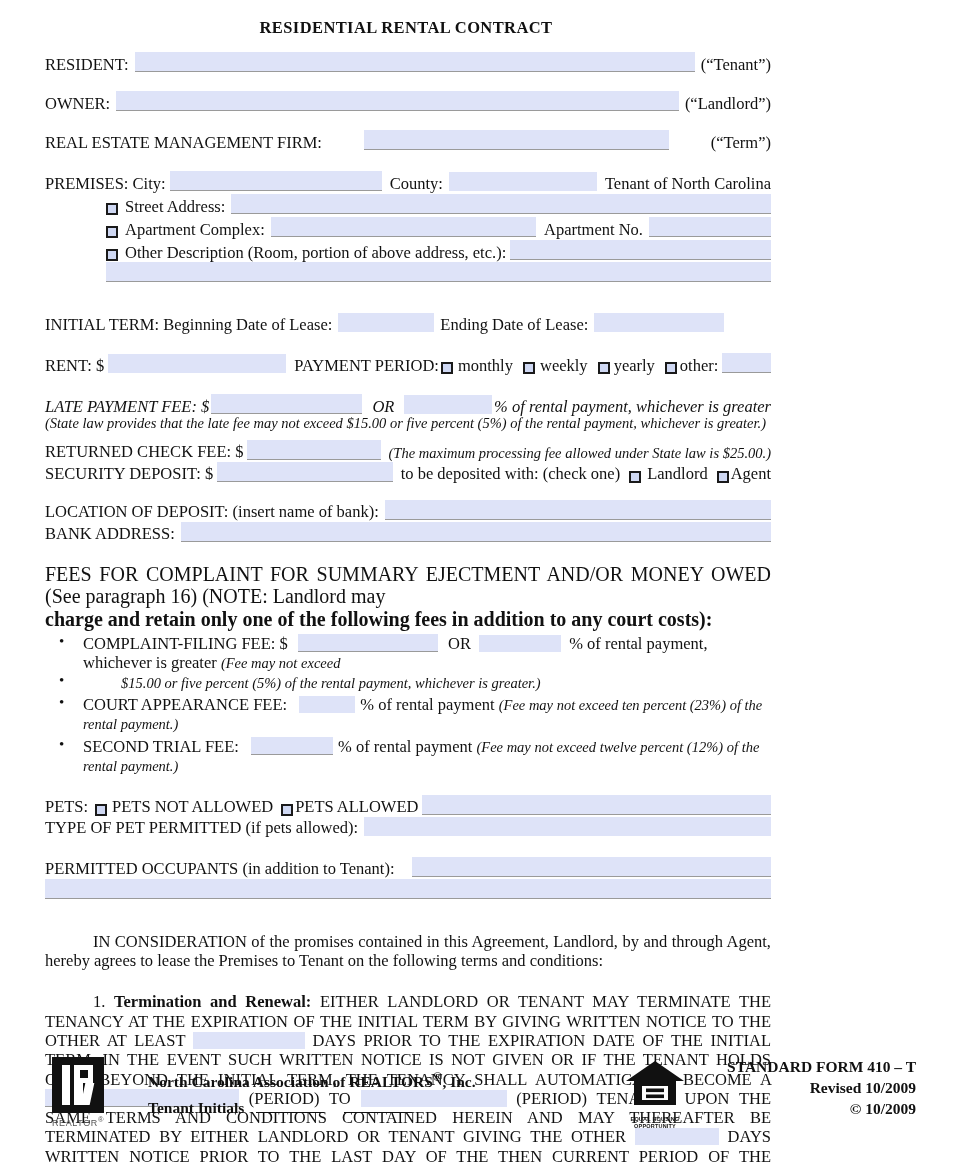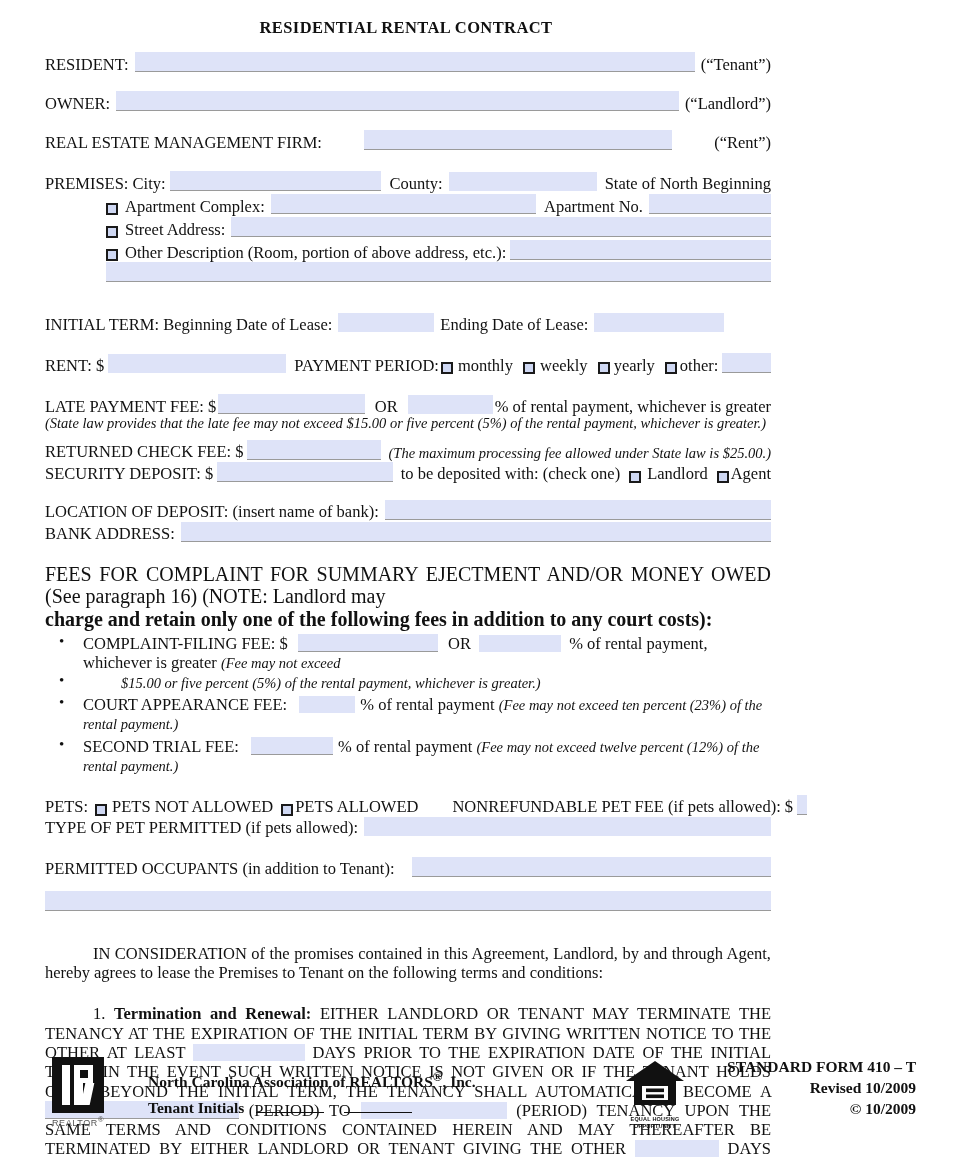--- a/index.html
+++ b/index.html
@@ -239,43 +239,43 @@
 
     <div class="row" style="margin-bottom:18px;">
       <span class="lbl">OWNER:</span>
       <span class="fld grow" style="margin:0 6px 1px 6px;"></span>
       <span class="lbl">(“Landlord”)</span>
     </div>
 
     <div class="row" style="margin-bottom:20px;gap:36px;">
       <span class="lbl">REAL ESTATE MANAGEMENT FIRM:</span>
       <span class="fld grow" style="margin:0 6px 1px 6px;"></span>
-      <span class="lbl">(“Rent”)</span>
+      <span class="lbl">(“Term”)</span>
     </div>
 
     <div class="row" style="margin-bottom:2px;">
       <span class="lbl">PREMISES:  City:</span>
       <span class="fld grow" style="margin:0 8px 1px 4px;"></span>
       <span class="lbl">County:</span>
       <span class="fld noline" style="width:148px;margin:0 8px 1px 6px;"></span>
-      <span class="lbl">State of North Beginning</span>
+      <span class="lbl">Tenant of North Carolina</span>
+    </div>
+
+    <div class="row" style="margin-bottom:2px;padding-left:61px;">
+      <span class="cb"></span>
+      <span class="lbl" style="margin-left:7px;">Street Address:</span>
+      <span class="fld grow" style="margin:0 0 1px 6px;"></span>
     </div>
 
     <div class="row" style="margin-bottom:2px;padding-left:61px;">
       <span class="cb"></span>
       <span class="lbl" style="margin-left:7px;">Apartment Complex:</span>
       <span class="fld grow" style="margin:0 8px 1px 6px;"></span>
       <span class="lbl">Apartment No.</span>
       <span class="fld" style="width:122px;margin:0 0 1px 6px;"></span>
-    </div>
-
-    <div class="row" style="margin-bottom:2px;padding-left:61px;">
-      <span class="cb"></span>
-      <span class="lbl" style="margin-left:7px;">Street Address:</span>
-      <span class="fld grow" style="margin:0 0 1px 6px;"></span>
     </div>
 
     <div class="row" style="margin-bottom:1px;padding-left:61px;">
       <span class="cb"></span>
       <span class="lbl" style="margin-left:7px;">Other Description (Room, portion of above address, etc.):</span>
       <span class="fld grow" style="margin:0 0 1px 4px;"></span>
     </div>
 
     <div class="row" style="padding-left:61px;">
       <span class="fld grow" style="margin:0 0 1px 0;"></span>
@@ -302,21 +302,21 @@
       <span class="lbl" style="margin-left:5px;">weekly</span>
       <span class="cb" style="margin-left:10px;"></span>
       <span class="lbl" style="margin-left:4px;">yearly</span>
       <span class="cb" style="margin-left:10px;"></span>
       <span class="lbl" style="margin-left:3px;">other:</span>
       <span class="fld grow" style="margin:0 0 1px 4px;"></span>
     </div>
 
     <div class="sec-gap"></div>
 
-    <div class="row" style="margin-bottom:1px;">
+    <div class="row" style="margin-bottom:1px;font-style:italic;">
       <span class="lbl">LATE PAYMENT FEE: $</span>
       <span class="fld" style="width:200px;margin:0 10px 1px 2px;"></span>
       <span class="lbl">OR</span>
       <span class="fld noline" style="width:116px;margin:0 2px 1px 10px;"></span>
       <span class="lbl">% of rental payment, whichever is greater</span>
     </div>
 
     <div class="row ital" style="margin-bottom:9px;">
       <span>(State law provides that the late fee may not exceed $15.00 or five percent (5%) of the rental payment, whichever is greater.)</span>
     </div>
@@ -381,32 +381,31 @@
     </ul>
 
     <div class="sec-gap"></div>
 
     <div class="row" style="margin-bottom:1px;">
       <span class="lbl">PETS:</span>
       <span class="cb" style="margin-left:7px;"></span>
       <span class="lbl" style="margin-left:5px;">PETS NOT ALLOWED</span>
       <span class="cb" style="margin-left:8px;"></span>
       <span class="lbl" style="margin-left:2px;">PETS ALLOWED</span>
-      <span class="lbl" style="margin-left:34px;">NONREFUNDABLE PET FEE (if pets allowed): $</span>
       <span class="fld grow" style="margin:0 0 1px 4px;"></span>
     </div>
 
     <div class="row">
       <span class="lbl">TYPE OF PET PERMITTED (if pets allowed):</span>
       <span class="fld noline grow" style="margin:0 0 1px 6px;"></span>
     </div>
 
     <div class="sec-gap"></div>
 
-    <div class="row" style="margin-bottom:13px;gap:16px;">
+    <div class="row" style="margin-bottom:1px;gap:16px;">
       <span class="lbl">PERMITTED OCCUPANTS (in addition to Tenant):</span>
       <span class="fld grow" style="margin:0 0 1px 2px;"></span>
     </div>
     <div class="row">
       <span class="fld grow" style="margin:0 0 1px 0;"></span>
     </div>
 
     <div style="height:32px"></div>
 
     <div class="para-just indent">

